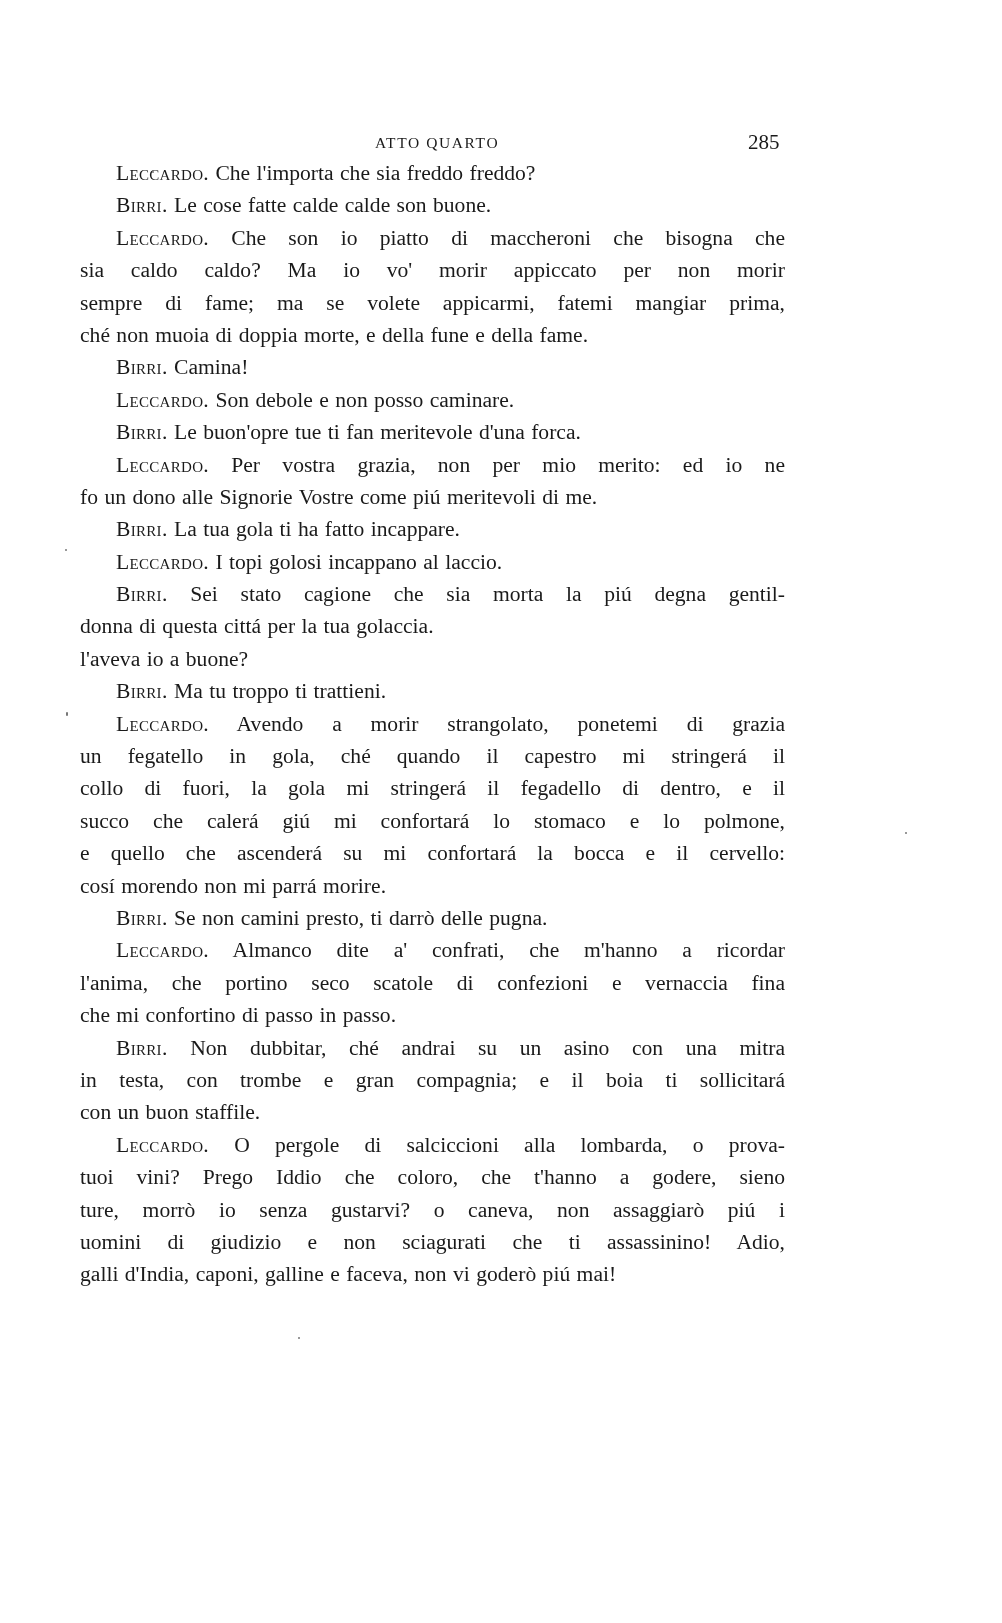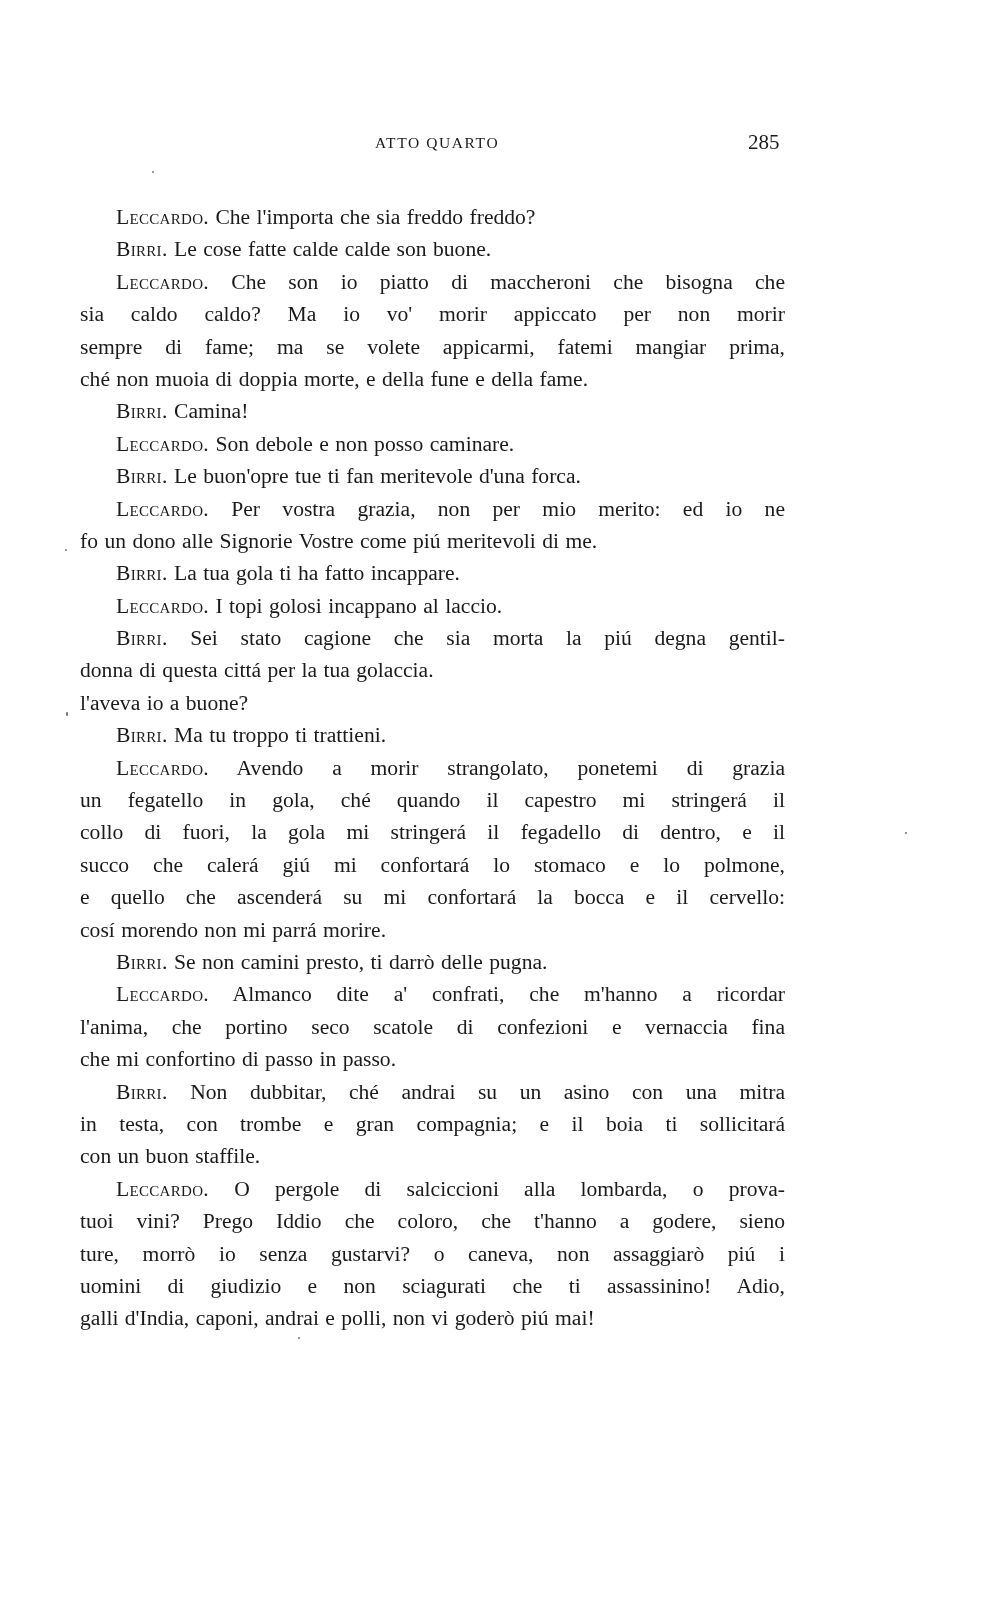--- a/index.html
+++ b/index.html
@@ -1,21 +1,21 @@
 <!DOCTYPE html>
 <html><head>
 <meta charset="utf-8">
 <style>
   html, body { margin: 0; padding: 0; background: #ffffff; }
   body { width: 1002px; height: 1623px; position: relative; overflow: hidden;
          font-family: "Liberation Serif", "DejaVu Serif", serif; color: #1a1a1a; }
   .header { position: absolute; top: 130px; left: 0; width: 1002px; height: 30px; }
   .running-title { position: absolute; left: 356px; top: 4px; font-size: 15.5px; letter-spacing: 1.6px; margin-left: 19px; }
   .page-number { position: absolute; left: 748px; top: 0px; font-size: 21px; }
-  .text { position: absolute; left: 80px; top: 157px; width: 705px; margin-top: 44px; }
+  .text { position: absolute; left: 80px; top: 157px; width: 705px; }
   .line { height: 32.4px; line-height: 32.4px; font-size: 21.6px; white-space: nowrap;
           text-align: justify; text-align-last: justify; word-spacing: 1px; }
   .line.last { text-align-last: left; }
   .line.indent { padding-left: 36px; }
   .speaker { font-variant: small-caps; letter-spacing: 0.3px; }
   .dot { position: absolute; width: 2px; height: 2px; background: #777; border-radius: 1px; }
 </style>
 </head>
 <body>
 
@@ -85,21 +85,21 @@
     <div>
       <div class="line indent"><span class="speaker">Birri.</span> <span>Non dubbitar, ché andrai su un asino con una mitra</span></div>
       <div class="line"><span>in testa, con trombe e gran compagnia; e il boia ti sollicitará</span></div>
       <div class="line last"><span>con un buon staffile.</span></div>
     </div>
     <div>
       <div class="line indent"><span class="speaker">Leccardo.</span> <span>O pergole di salciccioni alla lombarda, o prova-</span></div>
       <div class="line"><span>tuoi vini? Prego Iddio che coloro, che t'hanno a godere, sieno</span></div>
       <div class="line"><span>ture, morrò io senza gustarvi? o caneva, non assaggiarò piú i</span></div>
       <div class="line"><span>uomini di giudizio e non sciagurati che ti assassinino! Adio,</span></div>
-      <div class="line last"><span>galli d'India, caponi, andrai e polli, non vi goderò piú mai!</span></div>
+      <div class="line last"><span>galli d'India, caponi, galline e faceva, non vi goderò piú mai!</span></div>
     </div>
   </div>
 
 <div class="dot" style="left:152px;top:171px"></div>
 <div class="dot" style="left:65px;top:549px"></div>
 <div class="dot" style="left:66px;top:712px;height:4px"></div>
 <div class="dot" style="left:905px;top:832px"></div>
 <div class="dot" style="left:298px;top:1337px"></div>
 
 </body></html>

